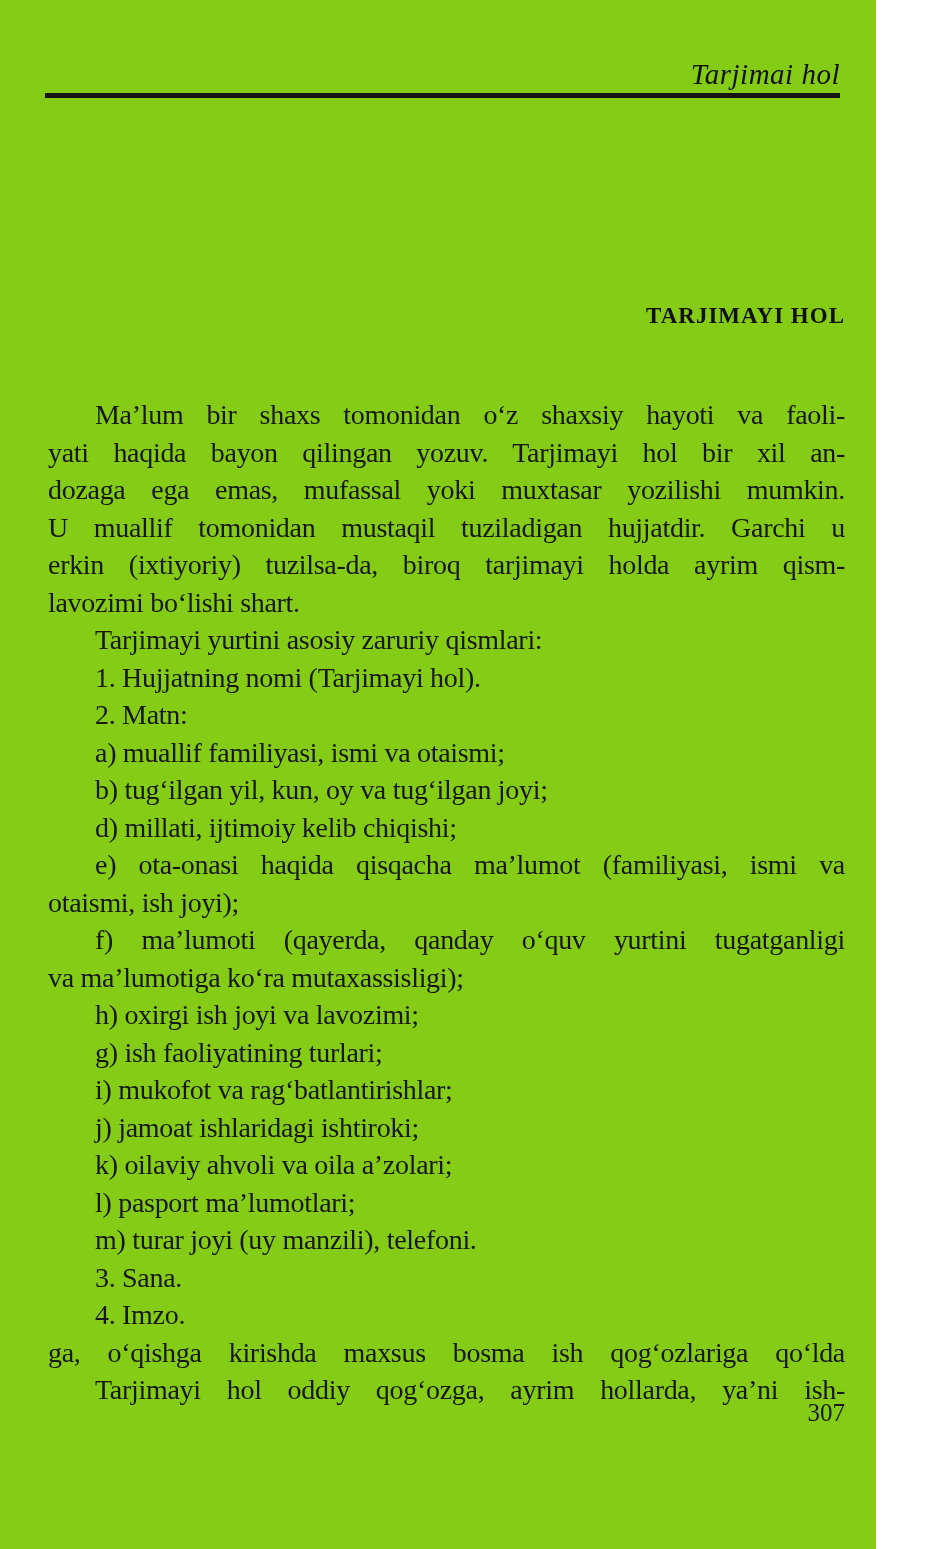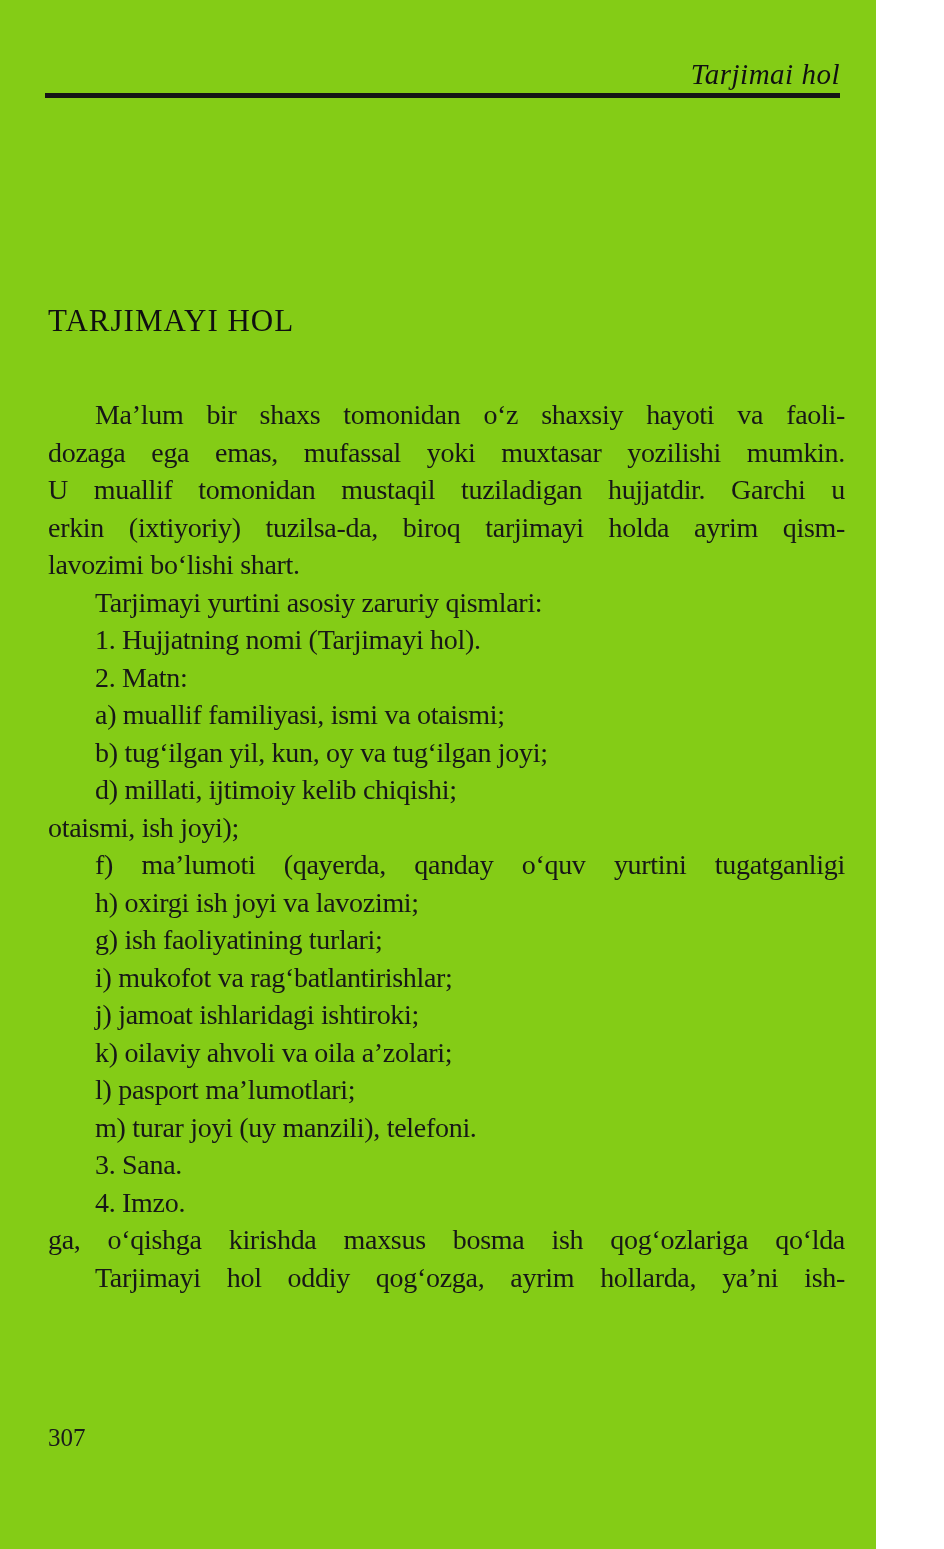--- a/index.html
+++ b/index.html
@@ -33,23 +33,23 @@
     left: 45px;
     width: 795px;
     height: 5px;
     background: #151515;
   }
   .doc-title {
     position: absolute;
     top: 303px;
     left: 48px;
     width: 797px;
-    text-align: left;
-    font-weight: normal;
-    font-size: 31px;
+    text-align: right;
+    font-weight: bold;
+    font-size: 23px;
     letter-spacing: 1px;
     color: #101010;
   }
   .body-text {
     position: absolute;
     top: 396px;
     left: 48px;
     width: 797px;
     font-size: 28px;
     letter-spacing: -0.3px;
@@ -65,51 +65,53 @@
   .line.ind { padding-left: 47px; }
   .line.jst {
     text-align: justify;
     text-align-last: justify;
   }
   .page-number {
     position: absolute;
     top: 1399px;
     left: 48px;
     width: 797px;
-    text-align: left;
+    text-align: right;
     font-size: 25px;
     color: #1a1a1a;
-    margin-top: 25px;
   }
 </style>
 </head>
 <body>
 
 <div class="page">
 
   <div class="running-header">Tarjimai hol</div>
 
   <div class="header-rule"></div>
 
   <div class="doc-title">TARJIMAYI HOL</div>
 
   <div class="body-text">
       <div class="line ind jst">Ma’lum bir shaxs tomonidan oʻz shaxsiy hayoti va faoli-</div>
+      <div class="line jst">yati haqida bayon qilingan yozuv. Tarjimayi hol bir xil an-</div>
       <div class="line jst">dozaga ega emas, mufassal yoki muxtasar yozilishi mumkin.</div>
       <div class="line jst">U muallif tomonidan mustaqil tuziladigan hujjatdir. Garchi u</div>
       <div class="line jst">erkin (ixtiyoriy) tuzilsa-da, biroq tarjimayi holda ayrim qism-</div>
       <div class="line">lavozimi boʻlishi shart.</div>
       <div class="line ind">Tarjimayi yurtini asosiy zaruriy qismlari:</div>
       <div class="line ind">1. Hujjatning nomi (Tarjimayi hol).</div>
       <div class="line ind">2. Matn:</div>
       <div class="line ind">a) muallif familiyasi, ismi va otaismi;</div>
       <div class="line ind">b) tugʻilgan yil, kun, oy va tugʻilgan joyi;</div>
       <div class="line ind">d) millati, ijtimoiy kelib chiqishi;</div>
+      <div class="line ind jst">e) ota-onasi haqida qisqacha ma’lumot (familiyasi, ismi va</div>
       <div class="line">otaismi, ish joyi);</div>
       <div class="line ind jst">f) ma’lumoti (qayerda, qanday oʻquv yurtini tugatganligi</div>
+      <div class="line">va ma’lumotiga koʻra mutaxassisligi);</div>
       <div class="line ind">h) oxirgi ish joyi va lavozimi;</div>
       <div class="line ind">g) ish faoliyatining turlari;</div>
       <div class="line ind">i) mukofot va ragʻbatlantirishlar;</div>
       <div class="line ind">j) jamoat ishlaridagi ishtiroki;</div>
       <div class="line ind">k) oilaviy ahvoli va oila a’zolari;</div>
       <div class="line ind">l) pasport ma’lumotlari;</div>
       <div class="line ind">m) turar joyi (uy manzili), telefoni.</div>
       <div class="line ind">3. Sana.</div>
       <div class="line ind">4. Imzo.</div>
       <div class="line jst">ga, oʻqishga kirishda maxsus bosma ish qogʻozlariga qoʻlda</div>

